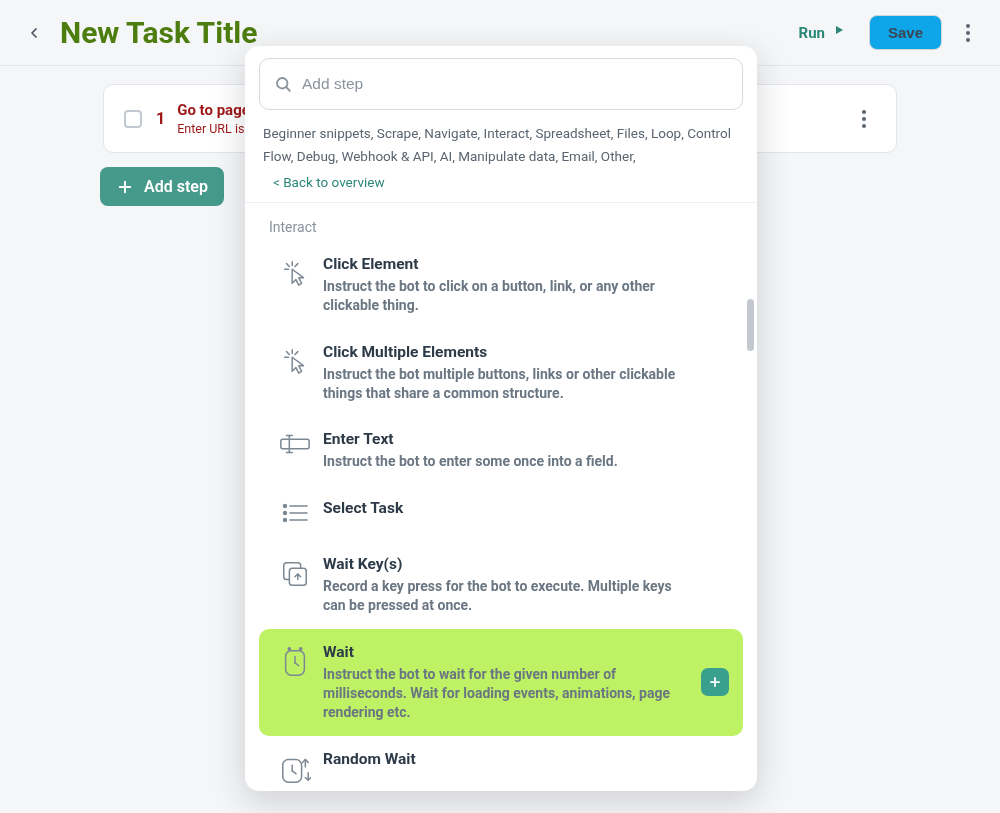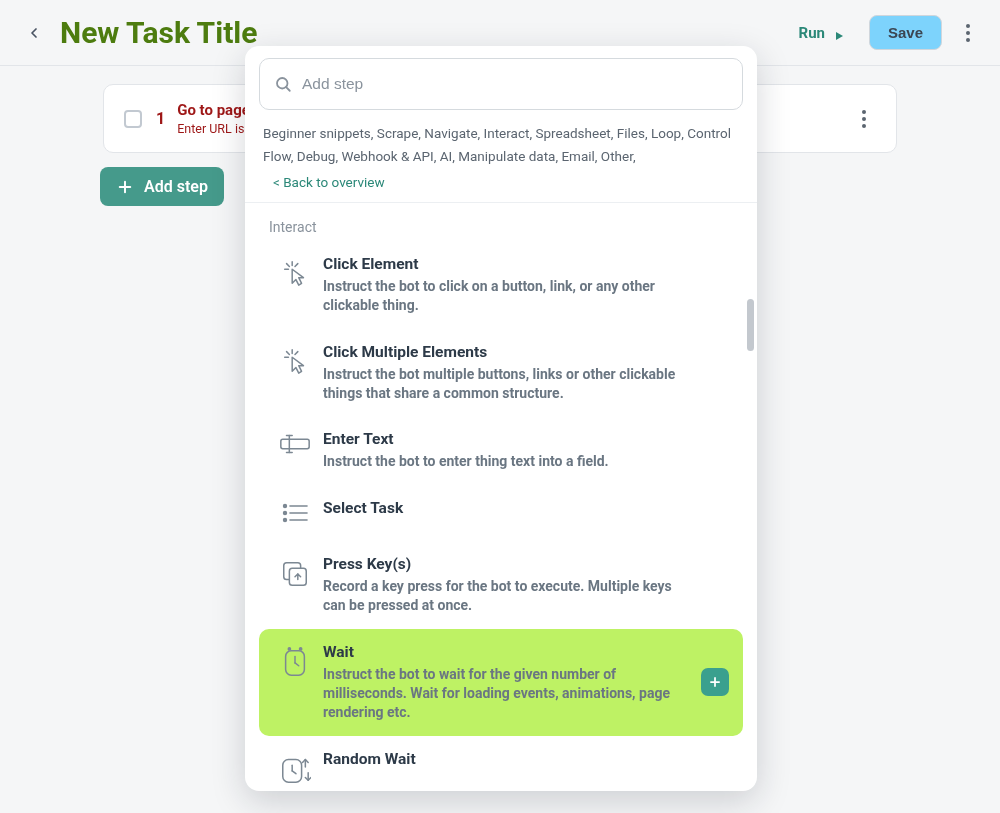--- a/index.html
+++ b/index.html
@@ -1,23 +1,23 @@
 <!DOCTYPE html>
 <html><head>
 <meta charset="utf-8">
 <style>
   * { box-sizing: border-box; margin: 0; padding: 0; }
   html, body { width: 1000px; height: 813px; font-family: -apple-system, BlinkMacSystemFont, "Segoe UI", Roboto, Helvetica, Arial, sans-serif; background: #f5f6f7; color: #2c3e50; overflow: hidden; }
   .topbar { display: flex; align-items: center; height: 66px; padding: 0 20px; border-bottom: 1px solid #e2e5e9; background: #f5f6f7; }
   .back-btn { width: 28px; height: 28px; display: flex; align-items: center; justify-content: center; color: #4a5463; cursor: pointer; }
   .page-title { font-size: 30px; font-weight: 700; color: #4d7c0f; margin-left: 12px; }
   .topbar-spacer { flex: 1; }
-  .run-btn { display: flex; align-items: flex-end; color: #2b8878; font-weight: 700; font-size: 15px; padding: 8px 10px; cursor: pointer; }
+  .run-btn { display: flex; align-items: flex-start; color: #2b8878; font-weight: 700; font-size: 15px; padding: 8px 10px; cursor: pointer; }
   .run-btn .tri { margin-left: 8px; }
-  .save-btn { margin-left: 14px; border: 1px solid #d0d6dc; background: #7dd3fc; color: #3b4652; font-weight: 700; font-size: 15px; padding: 8px 18px; border-radius: 8px; cursor: pointer; }
+  .save-btn { margin-left: 14px; border: 1px solid #d0d6dc; background: #0ea5e9; color: #3b4652; font-weight: 700; font-size: 15px; padding: 8px 18px; border-radius: 8px; cursor: pointer; }
   .kebab { margin-left: 14px; color: #5b6570; width: 24px; display: flex; flex-direction: column; align-items: center; gap: 3px; cursor: pointer; }
   .kebab .dot { width: 4px; height: 4px; border-radius: 50%; background: #5b6570; }
 
   .canvas { position: relative; padding: 18px 100px; height: calc(813px - 66px); }
   .step-card { display: flex; align-items: center; border: 1px solid #e2e5e9; background: #fff; border-radius: 10px; padding: 16px 20px; max-width: 794px; margin: 0 auto; }
   .checkbox { width: 18px; height: 18px; border: 2px solid #c2c9d1; border-radius: 4px; margin-right: 14px; }
   .step-num { font-weight: 700; color: #9e1717; font-size: 16px; margin-right: 12px; }
   .step-lines { display: flex; flex-direction: column; }
   .step-title-line { font-weight: 700; color: #9e1717; font-size: 15px; }
   .step-sub-line { font-size: 12.5px; color: #9e1717; margin-top: 2px; }
@@ -162,21 +162,21 @@
             <div class="step-icon">
               <svg width="34" height="24" viewBox="0 0 36 24" stroke="#7c8893" stroke-width="1.6" fill="none" stroke-linecap="round" stroke-linejoin="round">
                 <rect x="3" y="7" width="30" height="10" rx="2"></rect>
                 <line x1="12" y1="3" x2="12" y2="21"></line>
                 <line x1="9" y1="3" x2="15" y2="3"></line>
                 <line x1="9" y1="21" x2="15" y2="21"></line>
               </svg>
             </div>
             <div class="step-text">
               <div class="t">Enter Text</div>
-              <div class="d">Instruct the bot to enter thing text into a field.</div>
+              <div class="d">Instruct the bot to enter some once into a field.</div>
             </div>
             <div class="plus-badge plus-invisible">
               <svg width="14" height="14" viewBox="0 0 24 24" fill="none" stroke="#ffffff" stroke-width="3" stroke-linecap="round">
                 <line x1="12" y1="5" x2="12" y2="19"></line>
                 <line x1="5" y1="12" x2="19" y2="12"></line>
               </svg>
             </div>
           </div>
           <div class="step-opt">
             <div class="step-icon">
@@ -202,21 +202,21 @@
           <div class="step-opt">
             <div class="step-icon">
               <svg width="30" height="32" viewBox="0 0 32 34" stroke="#7c8893" stroke-width="1.6" fill="none" stroke-linecap="round" stroke-linejoin="round">
                 <rect x="4" y="6" width="18" height="18" rx="3"></rect>
                 <rect x="10" y="12" width="18" height="18" rx="3" fill="#fff"></rect>
                 <line x1="19" y1="18" x2="19" y2="24"></line>
                 <polyline points="16 21 19 18 22 21"></polyline>
               </svg>
             </div>
             <div class="step-text">
-              <div class="t">Press Key(s)</div>
+              <div class="t">Wait Key(s)</div>
               <div class="d">Record a key press for the bot to execute. Multiple keys can be pressed at once.</div>
             </div>
             <div class="plus-badge plus-invisible">
               <svg width="14" height="14" viewBox="0 0 24 24" fill="none" stroke="#ffffff" stroke-width="3" stroke-linecap="round">
                 <line x1="12" y1="5" x2="12" y2="19"></line>
                 <line x1="5" y1="12" x2="19" y2="12"></line>
               </svg>
             </div>
           </div>
           <div class="step-opt hover">

